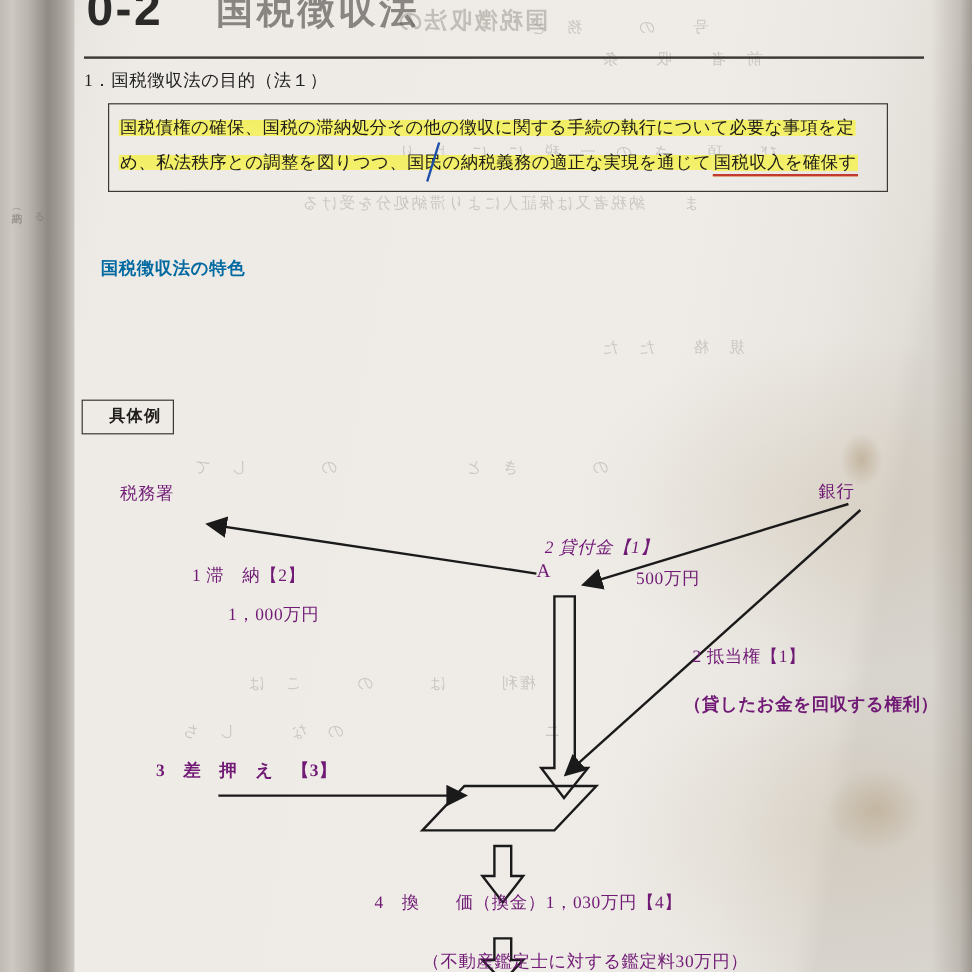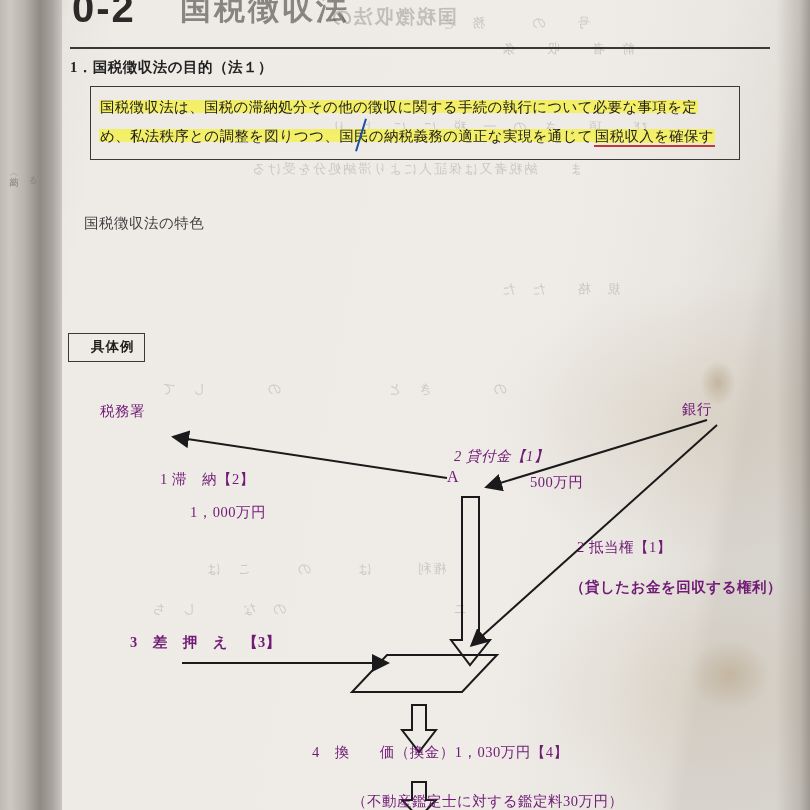--- a/index.html
+++ b/index.html
@@ -83,21 +83,21 @@
   .rule {
     position: absolute;
     left: 8px; top: 47px;
     width: 700px; height: 0;
     border-top: 2px solid #3a3734;
   }
   .sec-head {
     position: absolute;
     left: 8px; top: 58px;
     font-size: 14.5px;
-    font-weight: bold;
+    font-weight: normal;
     color: #222;
     letter-spacing: 0.5px;
   }
   .lawbox {
     position: absolute;
     left: 28px; top: 86px;
     width: 650px;
     padding: 6px 8px 8px 8px;
     border: 1.6px solid #3b3835;
     box-sizing: border-box;
@@ -121,22 +121,22 @@
     position: absolute;
     left: 298px; top: 118px;
     width: 2px; height: 34px;
     background: #1d4ea8;
     transform: rotate(17deg);
   }
   .subhead {
     position: absolute;
     left: 22px; top: 214px;
     font-size: 14.5px;
-    font-weight: normal;
-    color: #404040;
+    font-weight: bold;
+    color: #0369a1;
     letter-spacing: 0.5px;
   }
   .para {
     position: absolute;
     left: 20px; top: 242px;
     width: 662px;
     font-size: 14.5px;
     line-height: 29px;
     color: #1f1d1b;
     text-indent: 15px;
@@ -208,21 +208,21 @@
   <div class="content">
 
     <div class="chapno">0-2</div>
     <div class="chaptitle">国税徴収法</div>
     <div class="rule"></div>
 
     <div class="sec-head">1．国税徴収法の目的（法１）</div>
 
     <div class="lawbox">
       <div>
-        <span class="hl">国税徴収法は、国税の滞納処分その他の徴収に関する手続の執行について必要な事項を定</span>
+        <span class="hl">国税債権の確保、国税の滞納処分その他の徴収に関する手続の執行について必要な事項を定</span>
       </div>
       <div>
         <span class="hl">め、私法秩序との調整を図りつつ、国民の納税義務の適正な実現を通じて</span><span class="hl underline-red">国税収入を確保す</span>
       </div>
     </div>
     <div class="slash"></div>
 
     <div class="subhead">国税徴収法の特色</div>
 
     <div class="example-tag">具体例</div>

